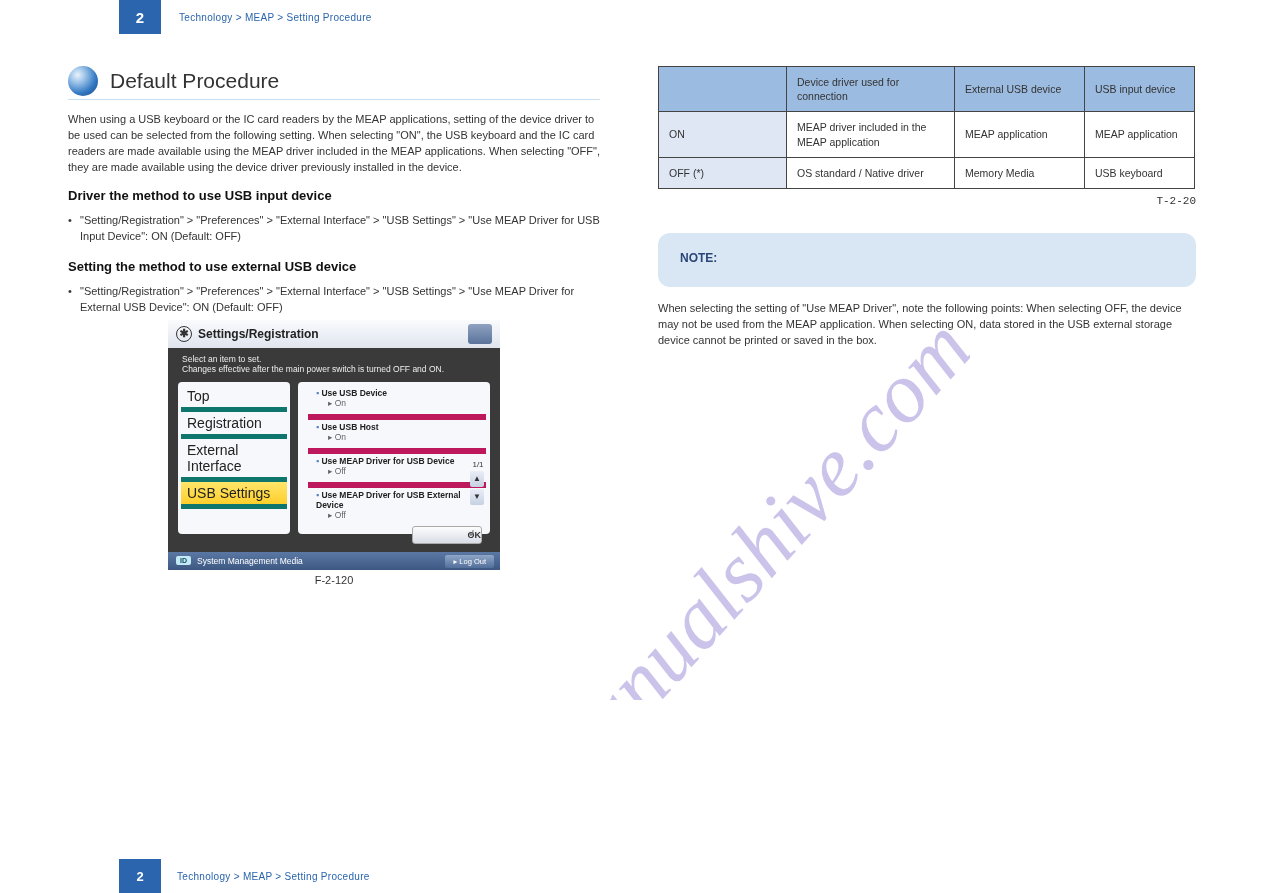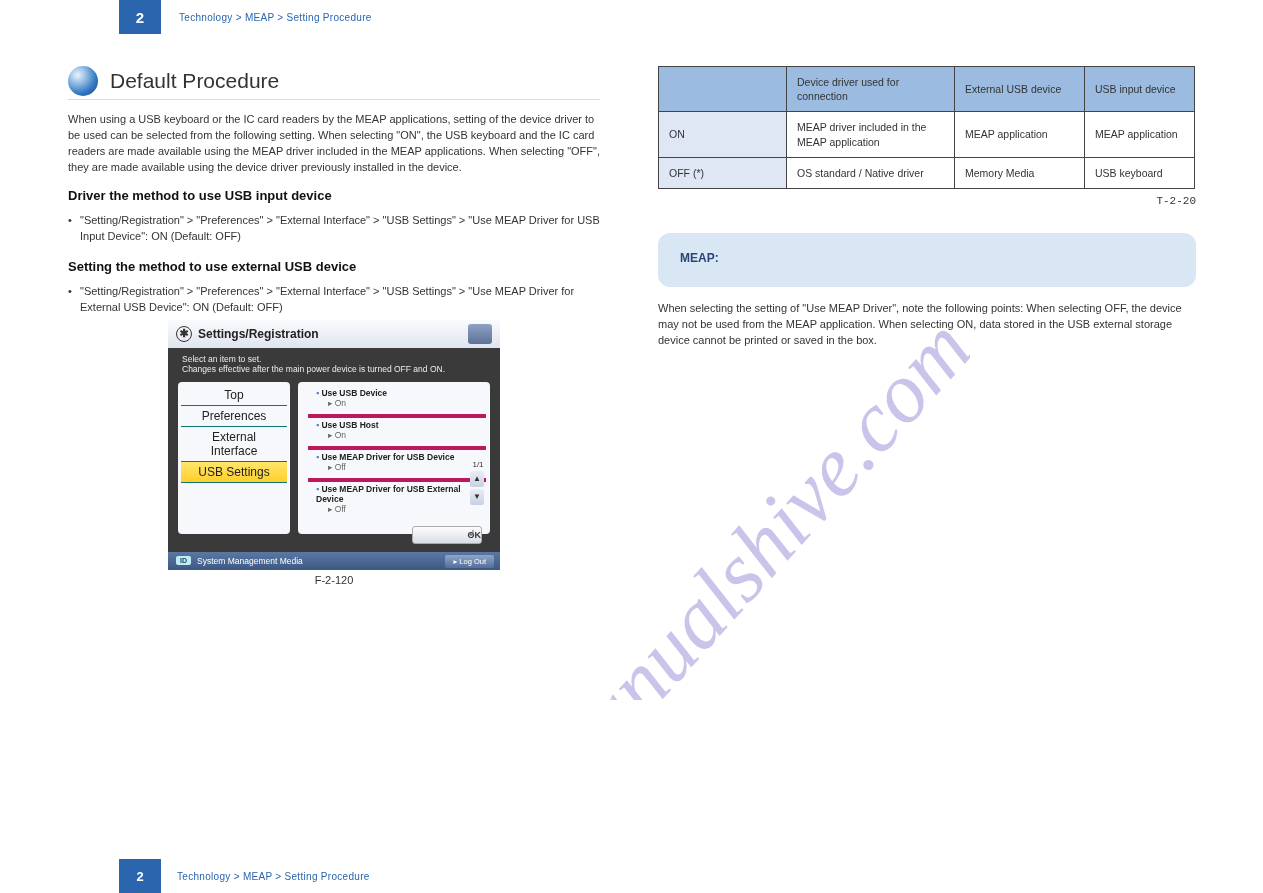--- a/index.html
+++ b/index.html
@@ -176,36 +176,35 @@
     height: 152px;
   }
   .sr .sidepane {
     width: 112px;
     background: #f7f8fc;
     border-radius: 4px;
     padding: 3px;
   }
   .sr .side-item {
     padding: 3px 6px;
-    border-bottom: 1px solid #0f766e;
-    font-size: 12px;
+    border-bottom: 5px solid #0f766e;
+    font-size: 14px;
     color: #222;
-    text-align: center;
   }
   .sr .side-sel { background: linear-gradient(#ffe66a,#ffcf2b); }
   .sr .mainpane {
     flex: 1;
     position: relative;
     background: #f7f8fc;
     border-radius: 4px;
     padding: 4px 4px 4px 10px;
   }
   .sr .usb-item {
     padding: 2px 0 6px 8px;
-    border-bottom: 4px solid #be185d;
+    border-bottom: 6px solid #be185d;
     font-size: 8.5px;
   }
   .sr .usb-item .t::before { content: "▪ "; color: #4a7dc0; }
   .sr .usb-item .t { font-weight: bold; color: #222; }
   .sr .usb-item .v { color: #666; padding-left: 12px; }
   .sr .pager {
     position: absolute; right: 4px; top: 78px;
     width: 16px; font-size: 8px;
     text-align: center;
   }
@@ -289,26 +288,26 @@
 
   <div class="screenshot">
     <div class="sr">
       <div class="titlebar">
         <div class="gear">✱</div>
         <div class="title">Settings/Registration</div>
         <div class="cube"></div>
       </div>
       <div class="prompt">
         <div>Select an item to set.</div>
-        <div>Changes effective after the main power device is turned OFF and ON.</div>
+        <div>Changes effective after the main power switch is turned OFF and ON.</div>
       </div>
       <div class="panes">
         <div class="sidepane">
           <div class="side-item">Top</div>
-          <div class="side-item">Preferences</div>
+          <div class="side-item">Registration</div>
           <div class="side-item">External Interface</div>
           <div class="side-item side-sel">USB Settings</div>
         </div>
         <div class="mainpane">
           <div class="usb-item">
             <div class="t">Use USB Device</div>
             <div class="v">▸ <span>On</span></div>
           </div>
           <div class="usb-item">
             <div class="t">Use USB Host</div>
@@ -361,21 +360,21 @@
       <td class="rowhead">OFF (*)</td>
       <td>OS standard / Native driver</td>
       <td>Memory Media</td>
       <td>USB keyboard</td>
     </tr>
   </tbody>
     </table>
   <div class="table-label" style="text-align:right;">T-2-20</div>
 
   <div class="note-box">
-    <div class="note-title">MEAP:</div>
+    <div class="note-title">NOTE:</div>
   </div>
   <div class="body-p" style="margin-top:14px;">When selecting the setting of "Use MEAP Driver", note the following points: When selecting OFF, the device may not be used from the MEAP application. When selecting ON, data stored in the USB external storage device cannot be printed or saved in the box.</div>
 
 </div>
 
 <div class="footer-row">
   <div class="footer-box">2</div>
   <div class="footer-text">Technology &gt; MEAP &gt; Setting Procedure</div>
 </div>
 

